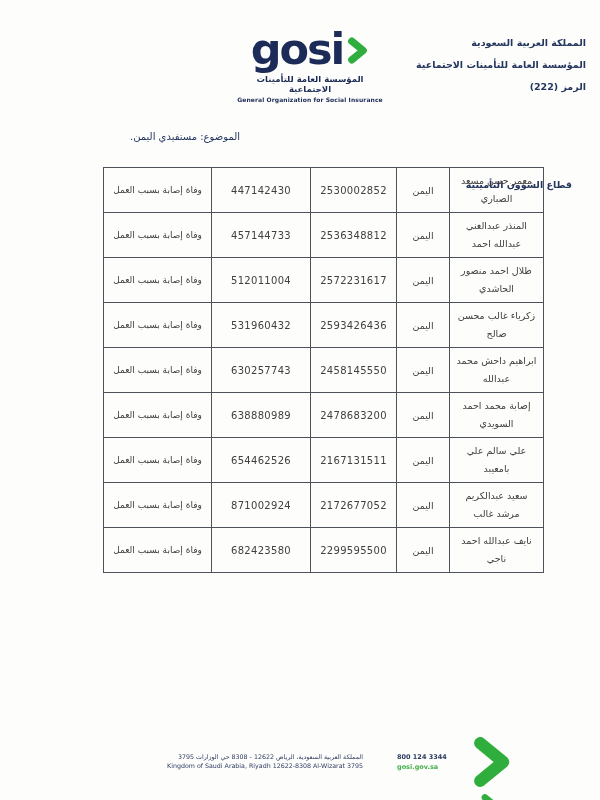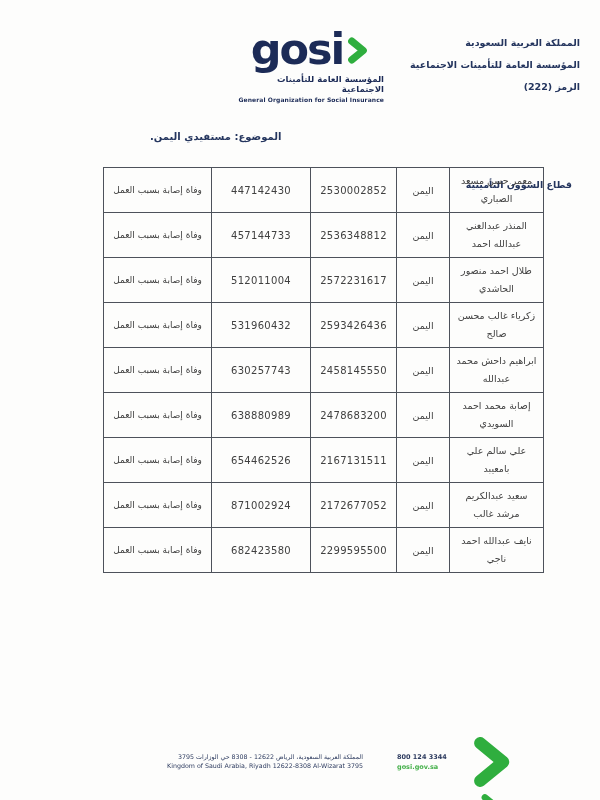--- a/index.html
+++ b/index.html
@@ -4,33 +4,33 @@
 <style>
   html,body { margin:0; padding:0; background:#e8e8e8; }
   .page {
     position:relative; width:600px; height:800px; margin:0 auto;
     background:#fdfdfc; overflow:hidden;
     font-family:"DejaVu Sans","Liberation Sans",sans-serif;
     color:#2b3a5e;
   }
 
   
-  .logo-block { position:absolute; left:236px; top:24px; width:148px; text-align:right; color:#1c2b57; }
+  .logo-block { position:absolute; left:236px; top:24px; width:148px; text-align:center; color:#1c2b57; }
   .logo-row { display:flex; justify-content:center; align-items:center; gap:3px; }
   .logo-word { font-size:43px; font-weight:bold; letter-spacing:-2px; line-height:50px; }
   .logo-chev { margin-top:6px; }
   .logo-sub-ar { font-size:8.5px; font-weight:bold; direction:rtl; margin-top:0; }
   .logo-sub-en { font-size:6px; font-weight:bold; margin-top:2px; letter-spacing:0.1px; }
 
   
-  .header-right { position:absolute; top:37px; right:20px; text-align:right; direction:rtl;
+  .header-right { position:absolute; top:37px; right:14px; text-align:right; direction:rtl;
                   font-size:9.5px; font-weight:bold; color:#24355e; }
   .header-right div { margin-bottom:11px; }
   .sector  { position:absolute; top:133px; right:28px;  font-size:9.5px; font-weight:bold; direction:rtl; color:#24355e;margin-top:46px; }
-  .subject { position:absolute; top:131px; left:130px; font-size:10px;  font-weight:bold; direction:rtl; color:#24355e;margin-left:20px; }
+  .subject { position:absolute; top:131px; left:130px; font-size:10px;  font-weight:normal; direction:rtl; color:#24355e; }
 
   
   table.doc-table { position:absolute; top:167px; left:103px; width:440px;
                     border-collapse:collapse; direction:rtl; color:#404040; table-layout:fixed; }
   .doc-table td { border:1px solid #4d525b; text-align:center; vertical-align:middle;
                   padding:2px 4px; height:40px; overflow:hidden; }
   .doc-table tr:nth-child(11) td { height:22px; }
   .c-name    { font-size:9.5px; line-height:1.85; }
   .c-country { font-size:9.5px; }
   .c-num     { font-size:10px; direction:ltr; letter-spacing:0.3px; }

